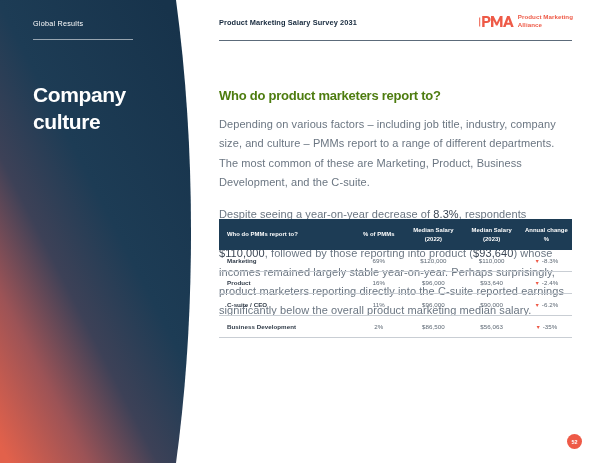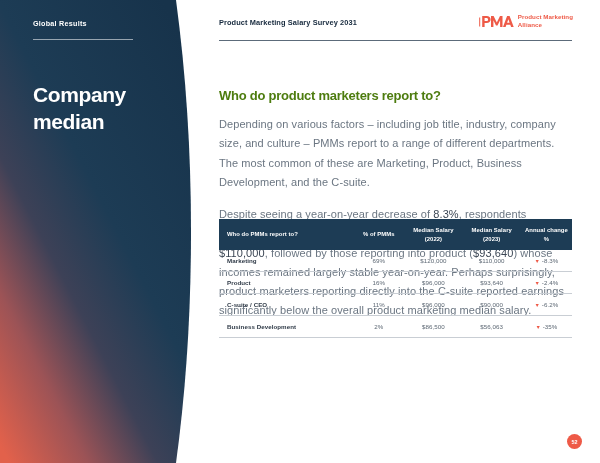--- a/index.html
+++ b/index.html
@@ -35,21 +35,21 @@
     display: block;
     width: 200px;
     height: 463px;
   }
 
   .left-label {
     position: absolute;
     left: 33px;
     top: 19px;
     font-size: 7.2px;
-    font-weight: bold;
+    font-weight: normal;
     letter-spacing: 0.25px;
     color: #ffffff;
     z-index: 4;
   }
   .left-rule {
     position: absolute;
     left: 33px;
     top: 39px;
     width: 100px;
     height: 1px;
@@ -215,21 +215,21 @@
           <stop offset="62%" stop-color="#3d4157"></stop>
           <stop offset="80%" stop-color="#9c5356"></stop>
           <stop offset="100%" stop-color="#e2614b"></stop>
         </linearGradient>
       </defs>
       <path d="M0,0 L176,0 C186,75 191,150 191,232 C191,314 186,389 176,463 L0,463 Z" fill="url(#panelGrad)"></path>
     </svg>
 
     <div class="left-label">Global Results</div>
     <div class="left-rule"></div>
-    <div class="left-title">Company median</div>
+    <div class="left-title">Company culture</div>
   </div>
 
   <div class="doc-title">Product Marketing Salary Survey 2031</div>
   <div class="header-rule"></div>
 
   <div class="logo">
     <svg class="logo-mark" width="36" height="15" viewBox="0 0 36 15">
       <path d="M1.2,3.5 L1.2,12.4 L2.2,12.4 L2.2,3.5 Z" fill="#ee5a47"></path>
       <path d="M4.2,2.0 L4.2,13.0 L6.6,13.0 L6.6,9.1 L8.6,9.1 C11.0,9.1 12.6,7.7 12.6,5.5 C12.6,3.3 11.1,2.0 8.7,2.0 Z M6.6,4.0 L8.3,4.0 C9.5,4.0 10.1,4.55 10.1,5.55 C10.1,6.55 9.5,7.1 8.3,7.1 L6.6,7.1 Z" fill="#ee5a47"></path>
       <path d="M13.0,13.0 L15.4,13.0 L15.4,6.2 L18.0,11.6 L19.5,11.6 L22.1,6.2 L22.1,13.0 L24.5,13.0 L24.5,2.0 L22.0,2.0 L18.8,8.5 L15.6,2.0 L13.0,2.0 Z" fill="#ee5a47"></path>

